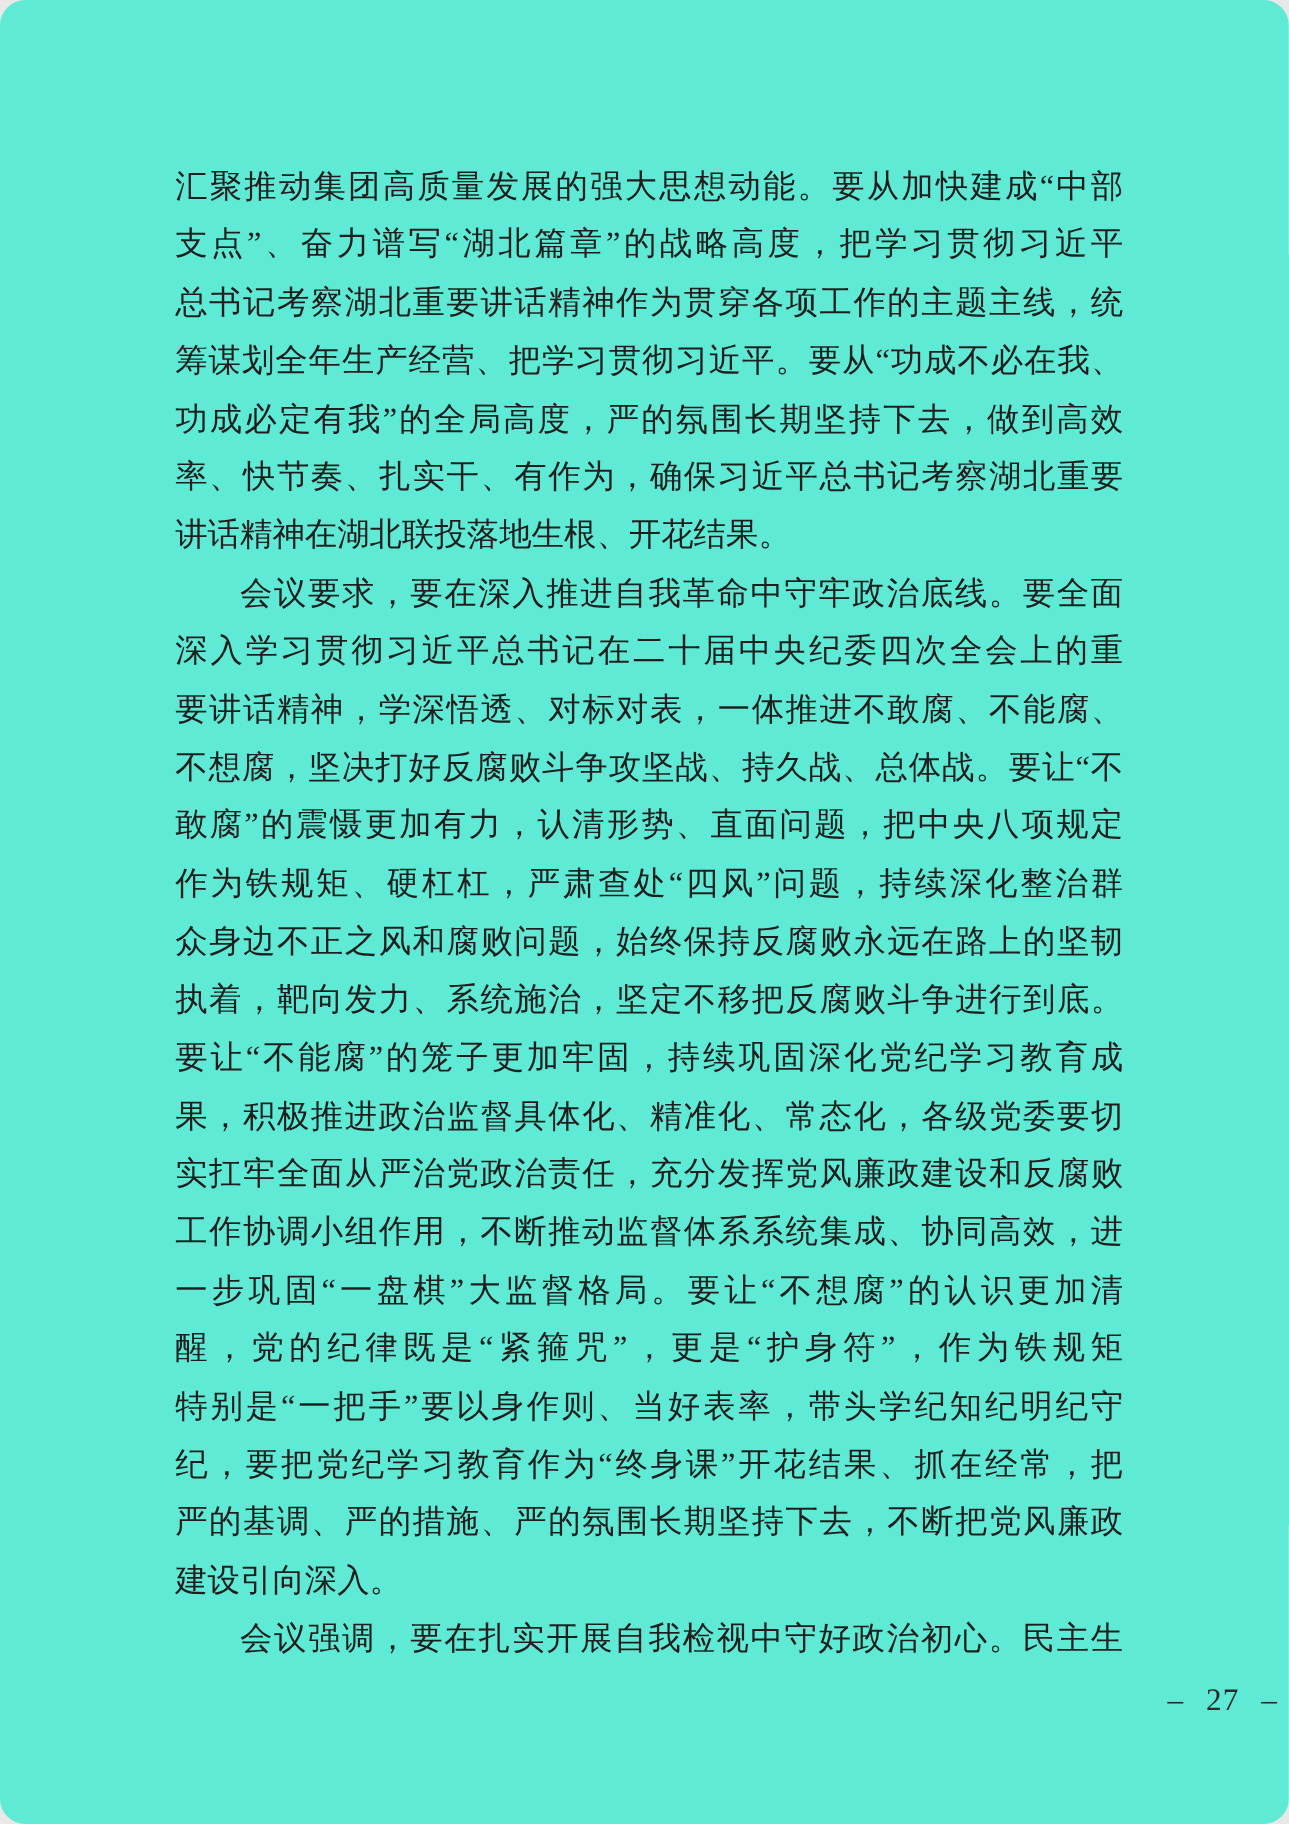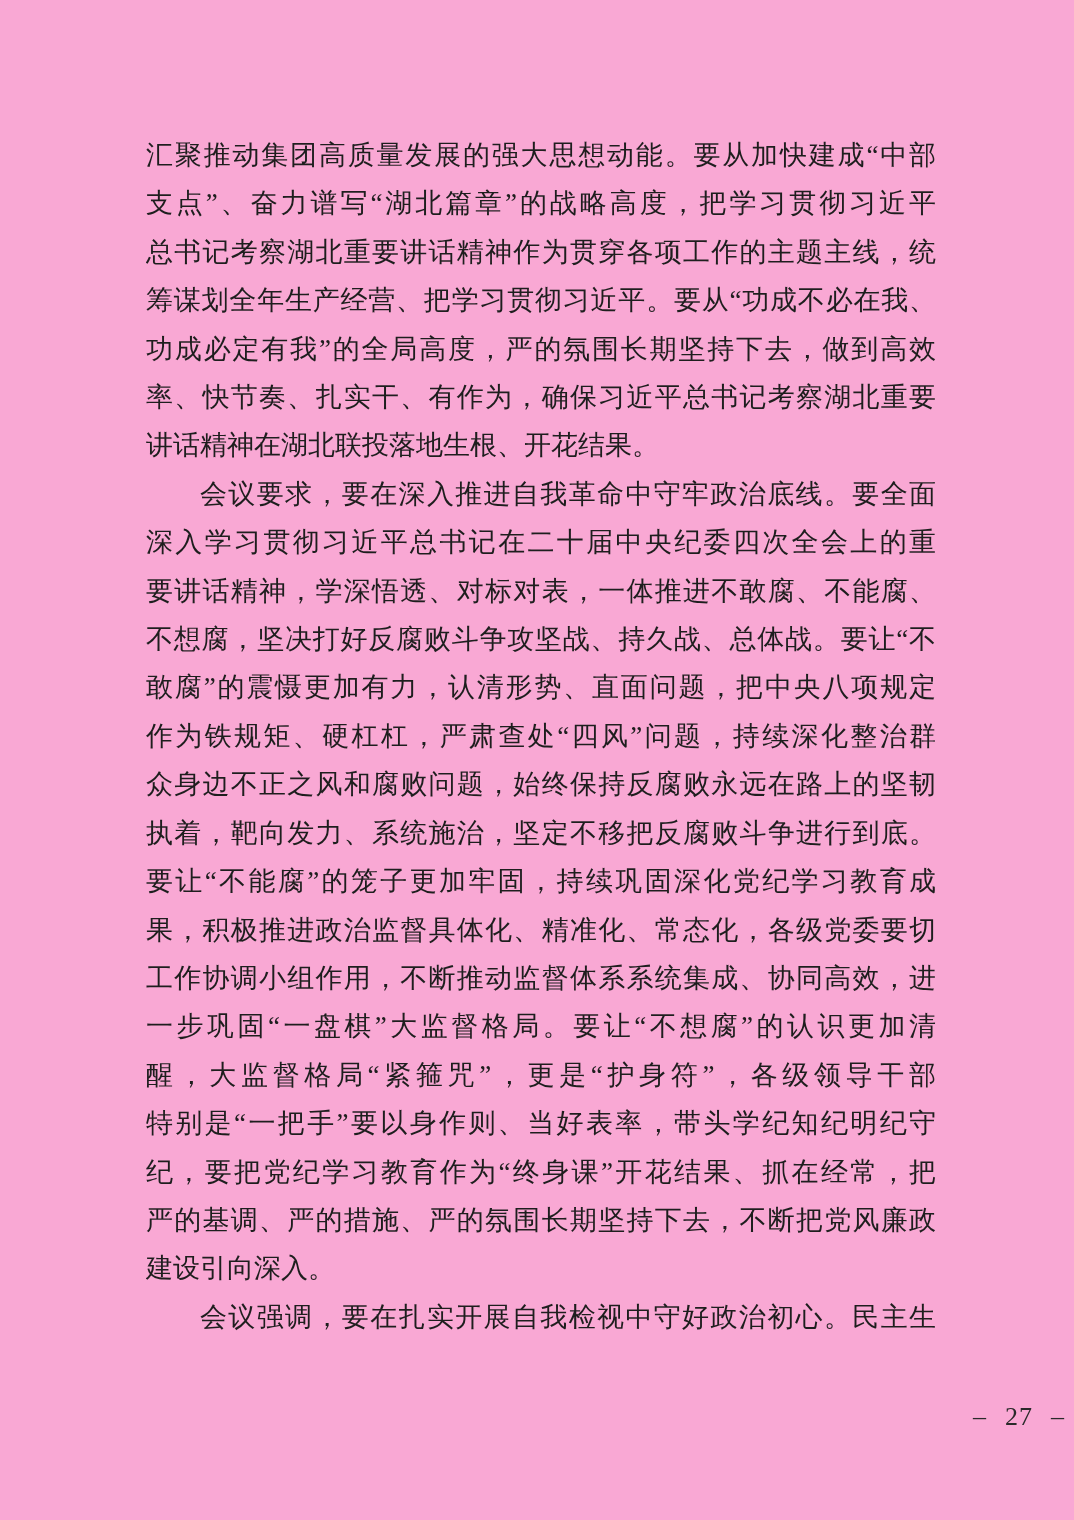--- a/index.html
+++ b/index.html
@@ -1,24 +1,25 @@
 <!DOCTYPE html>
 <html><head>
 <meta charset="utf-8">
 <style>
   html, body { margin: 0; padding: 0; background: #e8e8e8; }
   .page {
     position: relative;
     width: 1074px;
     height: 1520px;
     margin: 0 auto;
-    background: #f9a8d4;
+    background: #5eead4;
     overflow: hidden;
     font-family: "Liberation Serif", "DejaVu Serif", serif;
     color: #1e1e1e;
+    border-radius: 21px;
   }
   .text-block {
     position: absolute;
     left: 146px;
     top: 131px;
     width: 790px;
     font-size: 27px;
     line-height: 48.4px;
     font-weight: 400;
   }
@@ -69,23 +70,24 @@
       <div class="line indent">会议要求，要在深入推进自我革命中守牢政治底线。要全面</div>
       <div class="line">深入学习贯彻习近平总书记在二十届中央纪委四次全会上的重</div>
       <div class="line">要讲话精神，学深悟透、对标对表，一体推进不敢腐、不能腐、</div>
       <div class="line">不想腐，坚决打好反腐败斗争攻坚战、持久战、总体战。要让“不</div>
       <div class="line">敢腐”的震慑更加有力，认清形势、直面问题，把中央八项规定</div>
       <div class="line">作为铁规矩、硬杠杠，严肃查处“四风”问题，持续深化整治群</div>
       <div class="line">众身边不正之风和腐败问题，始终保持反腐败永远在路上的坚韧</div>
       <div class="line">执着，靶向发力、系统施治，坚定不移把反腐败斗争进行到底。</div>
       <div class="line">要让“不能腐”的笼子更加牢固，持续巩固深化党纪学习教育成</div>
       <div class="line">果，积极推进政治监督具体化、精准化、常态化，各级党委要切</div>
+      <div class="line">实扛牢全面从严治党政治责任，充分发挥党风廉政建设和反腐败</div>
       <div class="line">工作协调小组作用，不断推动监督体系系统集成、协同高效，进</div>
       <div class="line">一步巩固“一盘棋”大监督格局。要让“不想腐”的认识更加清</div>
-      <div class="line">醒，大监督格局“紧箍咒”，更是“护身符”，各级领导干部</div>
+      <div class="line">醒，党的纪律既是“紧箍咒”，更是“护身符”，作为铁规矩</div>
       <div class="line">特别是“一把手”要以身作则、当好表率，带头学纪知纪明纪守</div>
       <div class="line">纪，要把党纪学习教育作为“终身课”开花结果、抓在经常，把</div>
       <div class="line">严的基调、严的措施、严的氛围长期坚持下去，不断把党风廉政</div>
       <div class="line para-end">建设引向深入。</div>
     </div>
 
     <div class="para">
       <div class="line indent">会议强调，要在扎实开展自我检视中守好政治初心。民主生</div>
     </div>
 

